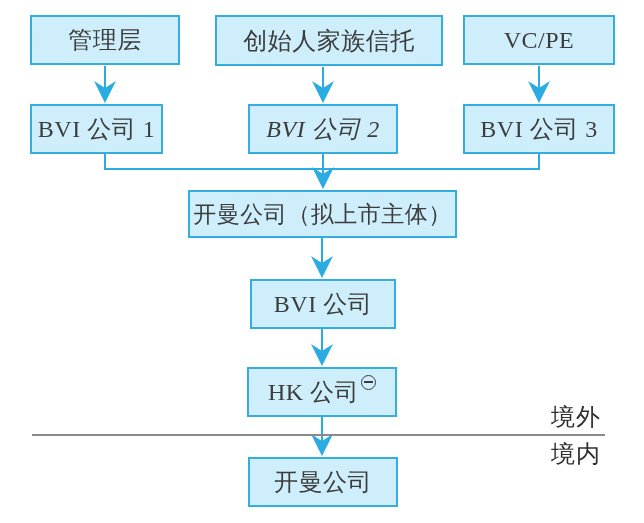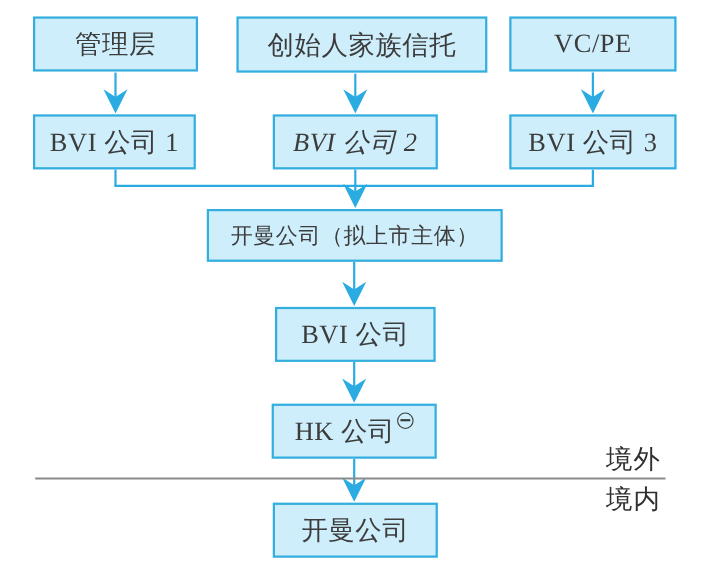--- a/index.html
+++ b/index.html
@@ -26,24 +26,24 @@
     border:2px solid var(--box-border);
     display:flex;align-items:center;justify-content:center;
     color:var(--box-text);
     font-size:24px;
     letter-spacing:0.5px;
     white-space:nowrap;
   }
   .n-management{left:30px;top:15px;width:150px;height:50px;}
   .n-trust{left:193px;top:15px;width:228px;height:51px;margin-left:22px;}
   .n-vcpe{left:463px;top:15px;width:152px;height:50px;}
-  .n-bvi1{left:30px;top:104px;width:148px;height:50px;}
+  .n-bvi1{left:30px;top:104px;width:133px;height:50px;}
   .n-bvi2{left:248px;top:104px;width:150px;height:50px;font-style:italic;}
   .n-bvi3{left:463px;top:104px;width:152px;height:50px;}
-  .n-cayman{left:188px;top:190px;width:269px;height:48px;font-size:20px;}
+  .n-cayman{left:188px;top:190px;width:269px;height:48px;font-size:23px;}
   .n-bvimid{left:250px;top:279px;width:146px;height:50px;}
   .n-hk{left:247px;top:367px;width:150px;height:50px;}
   .n-domestic{left:248px;top:457px;width:150px;height:50px;}
   .fnmark{
     position:relative;
     display:inline-block;
     width:13px;height:13px;
     border:1.6px solid var(--box-text);
     border-radius:50%;
     margin-left:2px;

